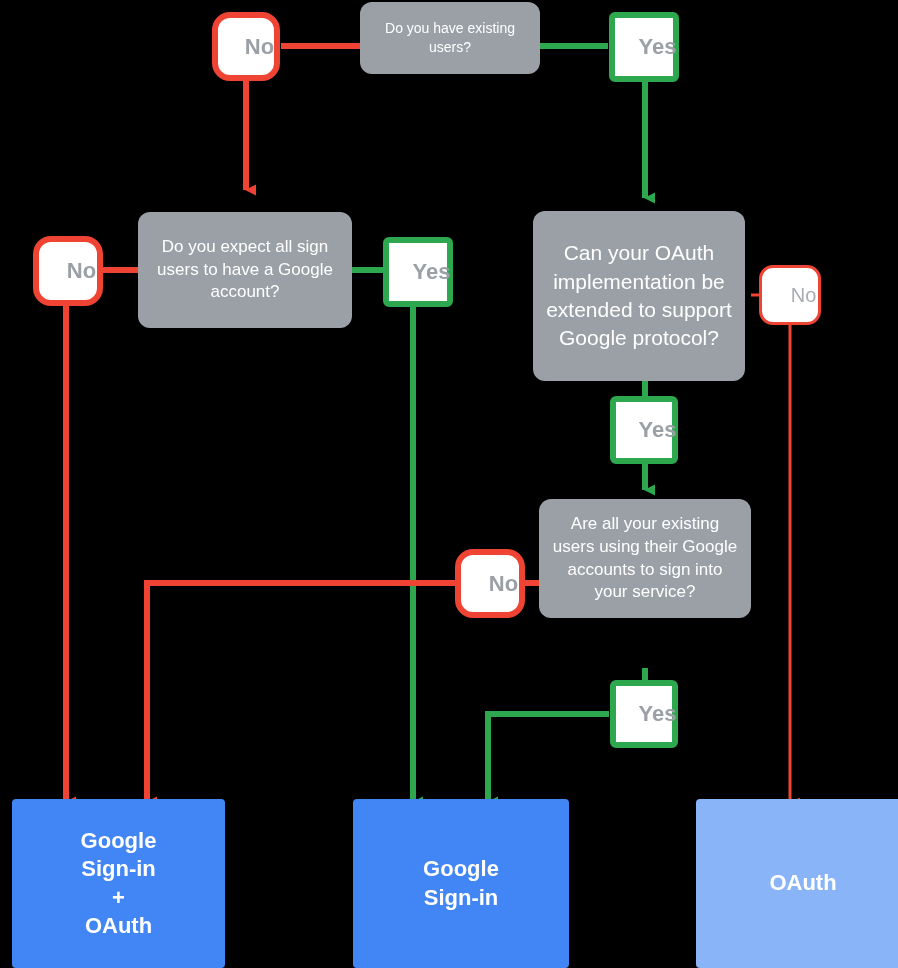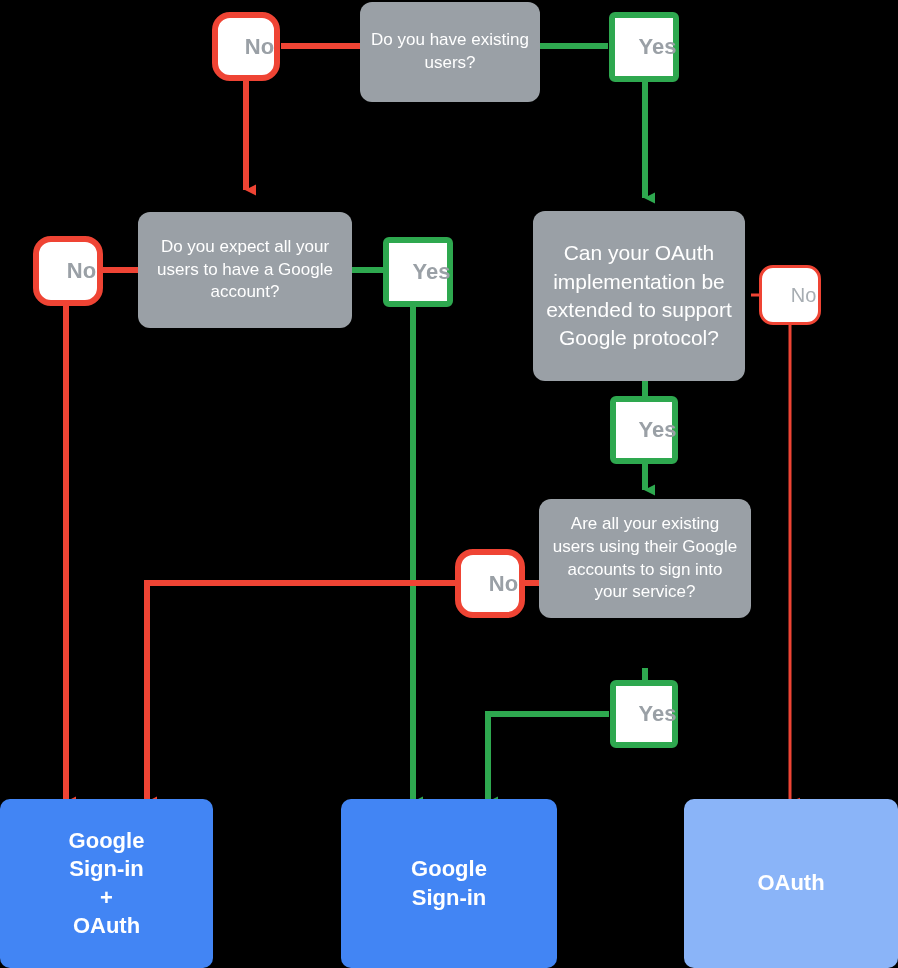--- a/index.html
+++ b/index.html
@@ -50,30 +50,31 @@
     color: #9aa0a6;
     font-weight: 700;
     padding-left: 27px;
   }
   .pill.no  { border: 6px solid #ef4434; border-radius: 18px; }
   .pill.yes { border: 6px solid #2ea84f; border-radius: 6px; }
   .pill.thin.no { border-width: 3px; border-radius: 14px; font-weight: 400; color: #a7adb2; }
   
   .result {
     position: absolute;
-    border-radius: 10px;
+    border-radius: 4px;
     display: flex;
     flex-direction: column;
     align-items: center;
     justify-content: center;
     text-align: center;
     color: #ffffff;
     font-weight: 700;
     line-height: 1.28;
     box-sizing: border-box;
+    margin-left: 12px;
   }
   .result .line { display: block; }
 </style>
 </head>
 <body>
 
 <div id="canvas">
 
   <svg class="edges" viewBox="0 0 898 968">
     <defs>
@@ -117,23 +118,23 @@
 
     <path d="M539 583 L525 583" stroke="#ef4434" stroke-width="6" fill="none"></path>
 
     <path d="M455 583 L147 583 L147 802" stroke="#ef4434" stroke-width="6" fill="none" marker-end="url(#ar-red)"></path>
 
     <path d="M645 668 L645 685" stroke="#2ea84f" stroke-width="6" fill="none"></path>
 
     <path d="M609 714 L488 714 L488 802" stroke="#2ea84f" stroke-width="6" fill="none" marker-end="url(#ar-green)"></path>
   </svg>
 
-  <div class="qbox" style="left:360px; top:2px; width:180px; height:100px; font-size:17px;">Do you have existing users?</div>
+  <div class="qbox" style="left:360px; top:2px; width:180px; height:72px; font-size:14px;">Do you have existing users?</div>
 
-  <div class="qbox" style="left:138px; top:212px; width:214px; height:116px; font-size:17px;">Do you expect all your users to have a Google account?</div>
+  <div class="qbox" style="left:138px; top:212px; width:214px; height:116px; font-size:17px;">Do you expect all sign users to have a Google account?</div>
 
   <div class="qbox" style="left:533px; top:211px; width:212px; height:170px; font-size:21px;">Can your OAuth implementation be extended to support Google protocol?</div>
 
   <div class="qbox" style="left:539px; top:499px; width:212px; height:119px; font-size:17px;">Are all your existing users using their Google accounts to sign into your service?</div>
 
   <div class="pill no" style="left:212px; top:12px; width:68px; height:69px; font-size:22px;">No</div>
 
   <div class="pill yes" style="left:609px; top:12px; width:70px; height:70px; font-size:22px;">Yes</div>
 
   <div class="pill no" style="left:33px; top:236px; width:70px; height:70px; font-size:22px;">No</div>

